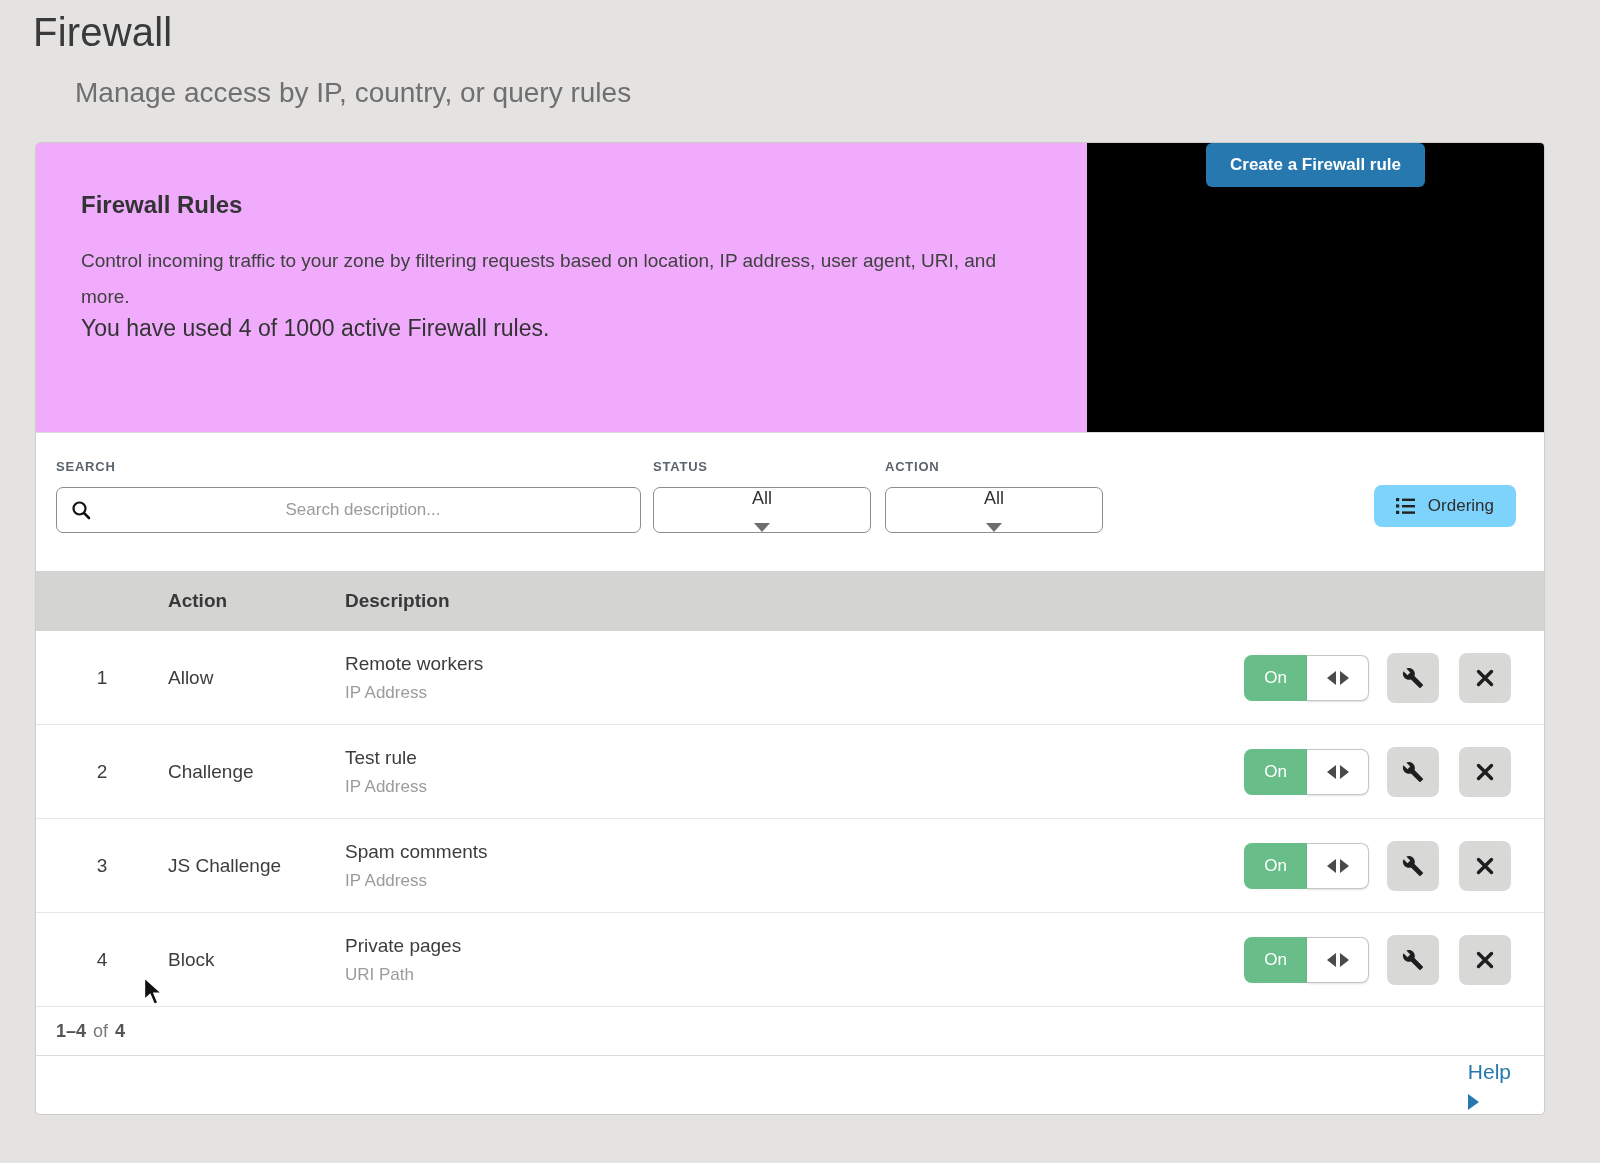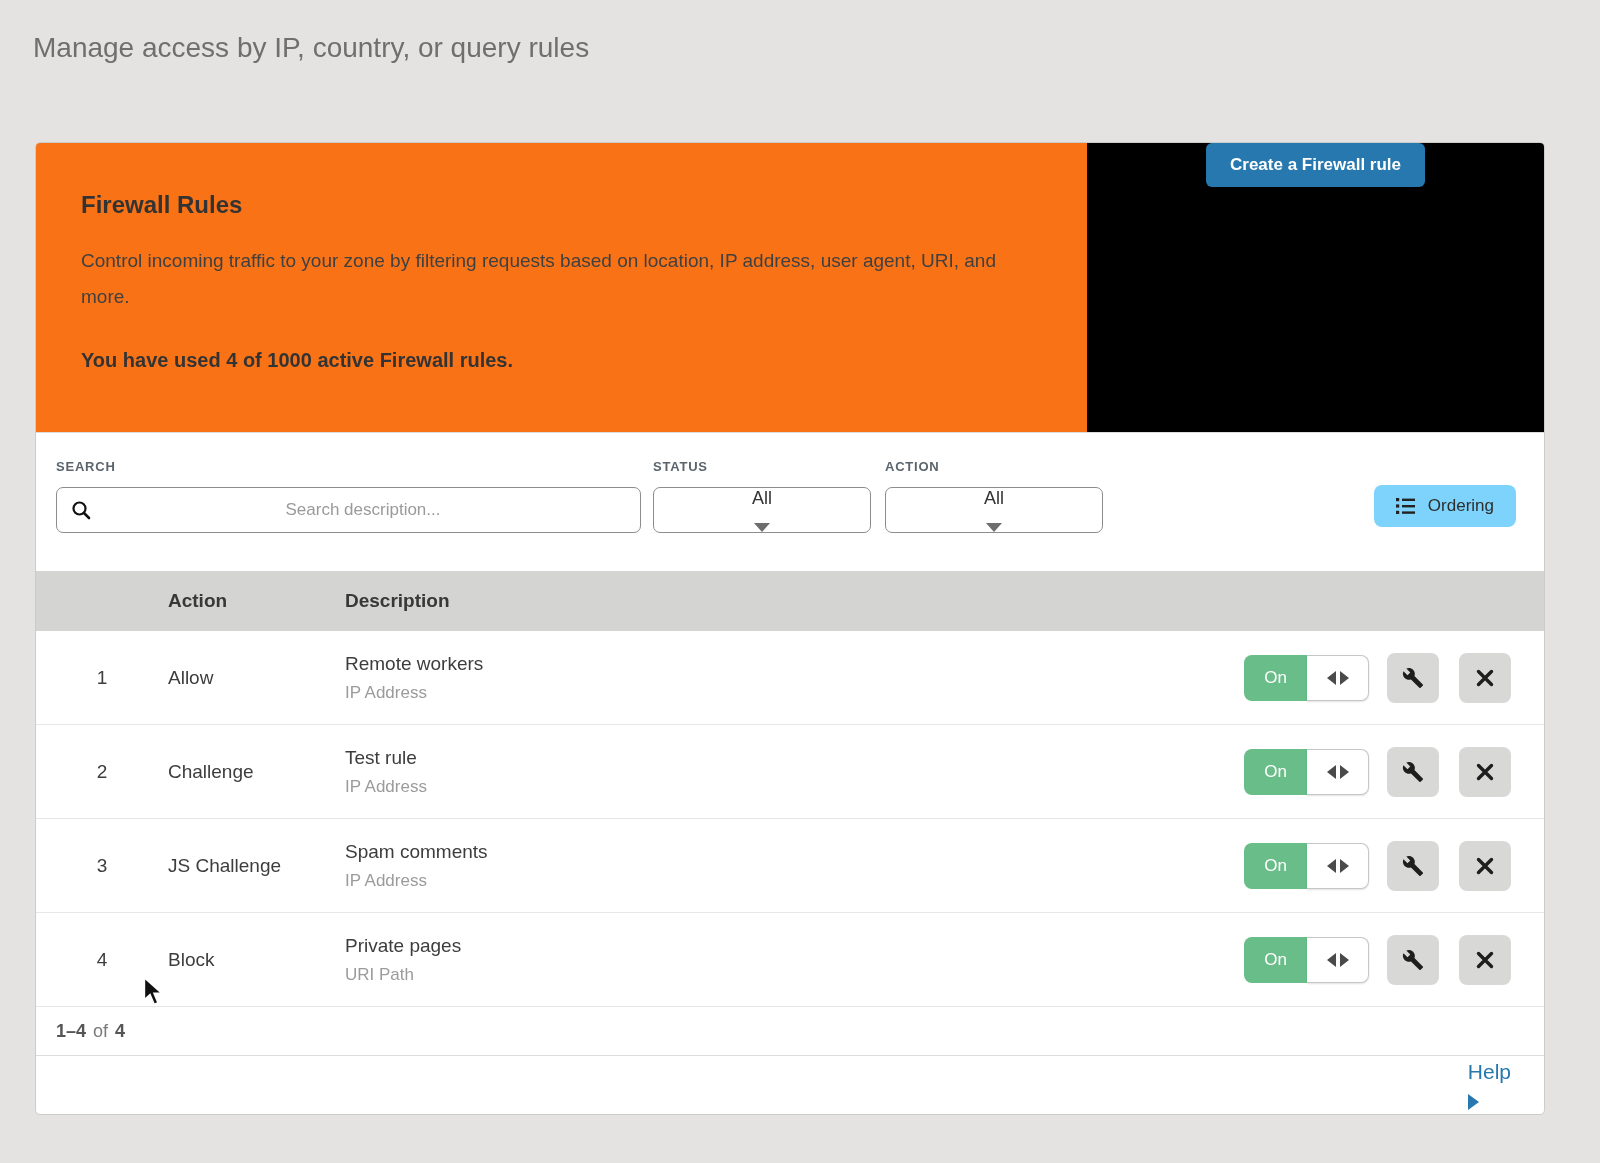--- a/index.html
+++ b/index.html
@@ -7,41 +7,41 @@
   body {
     font-family: "Liberation Sans", "DejaVu Sans", sans-serif;
     background: var(--page-bg, #e4e3e2);
     position: relative;
     color: #3d3d3d;
     overflow: hidden;
   }
   
   .page-header { padding: 10px 0 0 33px; }
   .page-title { font-size: 40px; font-weight: 400; color: #3a3a3a; letter-spacing: 0.2px; }
-  .page-subtitle { margin-top: 22px; font-size: 28px; font-weight: 400; color: #6f6f6f; }
+  .page-subtitle { margin-top: 22px; font-size: 28px; font-weight: 400; color: #6f6f6f; margin-left: 42px; }
 
   
   .card {
     position: absolute;
     left: 35px; top: 142px;
     width: 1510px; height: 973px;
     background: #ffffff;
     border: 1px solid #cccccb;
     border-radius: 5px;
     overflow: hidden;
     display: flex;
     flex-direction: column;
   }
 
   
   .card-top { display: flex; border-bottom: 1px solid #dcdcdc; height: 290px; flex: 0 0 auto; }
-  .intro { flex: 1; padding: 48px 60px 0 45px; background: #f97316; }
+  .intro { flex: 1; padding: 48px 60px 0 45px; background: #f0abfc; }
   .intro-heading { font-size: 24px; font-weight: 700; color: #333; }
   .intro-desc { margin-top: 24px; font-size: 19px; line-height: 36px; color: #404040; max-width: 950px; }
-  .intro-usage { margin-top: 34px; font-size: 20px; font-weight: 700; color: #333; }
+  .intro-usage { font-size: 23px; font-weight: 400; color: #333; }
   .create-panel {
     width: 457px; flex: 0 0 auto;
     background: #000000;
     display: flex; align-items: flex-start; justify-content: center;
   }
   .create-btn {
     background: var(--accent-blue, #2678ae);
     color: #fff;
     border: none;
     font-family: inherit;
@@ -160,20 +160,21 @@
   }
   .help-arrow { width:0;height:0;border-top:8px solid transparent;border-bottom:8px solid transparent;border-left:11px solid var(--accent-blue, #2678ae); }
 
   
   .cursor { position: absolute; left: 140px; top: 976px; z-index: 50; pointer-events: none; }
 </style>
 </head>
 <body>
 
 <header class="page-header">
+  <div class="page-title">Firewall</div>
   <div class="page-subtitle">Manage access by IP, country, or query rules</div>
 </header>
 
 <section class="card">
 
   <div class="card-top">
     <div class="intro">
       <h2 class="intro-heading">Firewall Rules</h2>
       <p class="intro-desc">Control incoming traffic to your zone by filtering requests based on location, IP address, user agent, URI, and more.</p>
       <p class="intro-usage">You have used 4 of 1000 active Firewall rules.</p>

